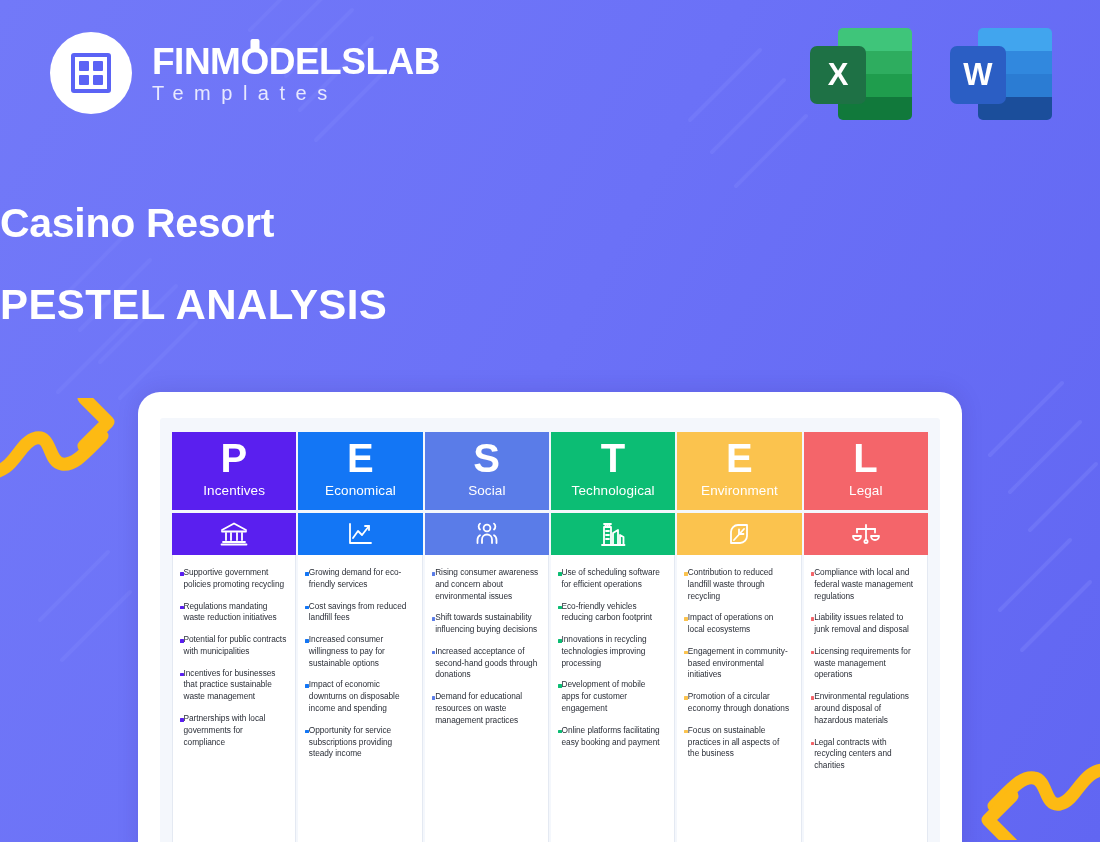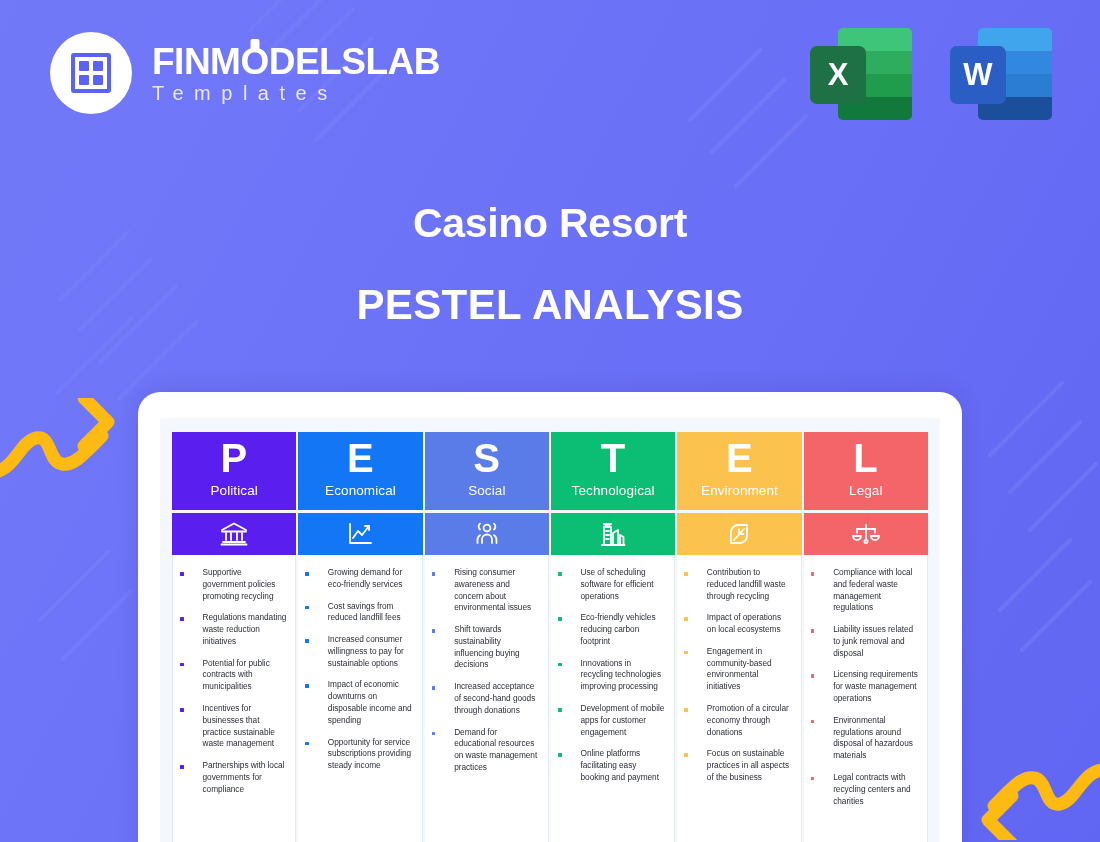--- a/index.html
+++ b/index.html
@@ -110,21 +110,20 @@
     display: flex; align-items: center; justify-content: center;
     color: #ffffff;
     font-size: 31px;
     font-weight: bold;
   }
 
   
   .titles {
     position: absolute;
     top: 200px; left: 0; right: 0;
-    text-align: center;
     color: #ffffff;
   }
   .title-main {
     font-size: 41px;
     font-weight: bold;
     letter-spacing: -0.3px;
   }
   .title-sub {
     margin-top: 34px;
     font-size: 42px;
@@ -197,21 +196,21 @@
   .col-body {
     flex: 1;
     background: #ffffff;
     border-right: 1px solid #E4E9F2;
     padding: 12px 9px 10px 7px;
   }
   .col:first-child .col-body { border-left: 1px solid #E4E9F2; }
 
   .bullet-item {
     display: flex;
-    gap: 19px;
+    gap: 0;
     margin-bottom: 10px;
   }
   .bullet-item .dot {
     flex: 0 0 auto;
     width: 3.5px; height: 3.5px;
     margin-top: 5px;
     border-radius: 0.5px;
   }
   .bullet-item .txt {
     font-size: 8.3px;
@@ -307,21 +306,21 @@
   <path d="M60 80 L26 80 L26 46" fill="none" stroke="#FDBA13" stroke-width="13" stroke-linecap="round" stroke-linejoin="round" transform="rotate(45 26 80)"></path>
 </svg>
 
 <div class="device">
   <div class="screen">
     <div class="pestel">
 
       <div class="col">
         <div class="col-head" style="background:#5A1FEF">
           <div class="col-letter">P</div>
-          <div class="col-label">Political</div>
+          <div class="col-label">Incentives</div>
         </div>
         <div class="col-icon" style="background:#5A1FEF">
           <svg width="28" height="26" viewBox="0 0 28 26" fill="none" stroke="#fff" stroke-width="1.8" stroke-linecap="round">
             <path d="M2 9 L14 2.5 L26 9"></path>
             <path d="M2 10.5 H26"></path>
             <path d="M6 12 V19 M11 12 V19 M17 12 V19 M22 12 V19"></path>
             <path d="M3 21 H25 M1.5 23.5 H26.5"></path>
           </svg>
         </div>
         <div class="col-body">

